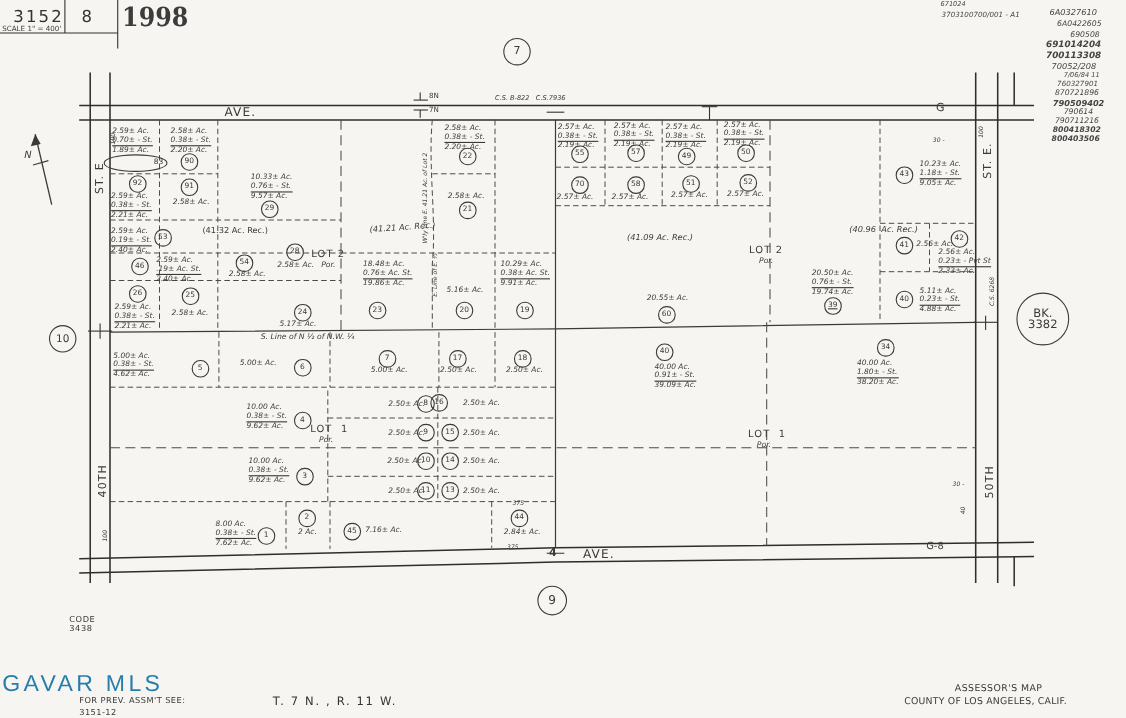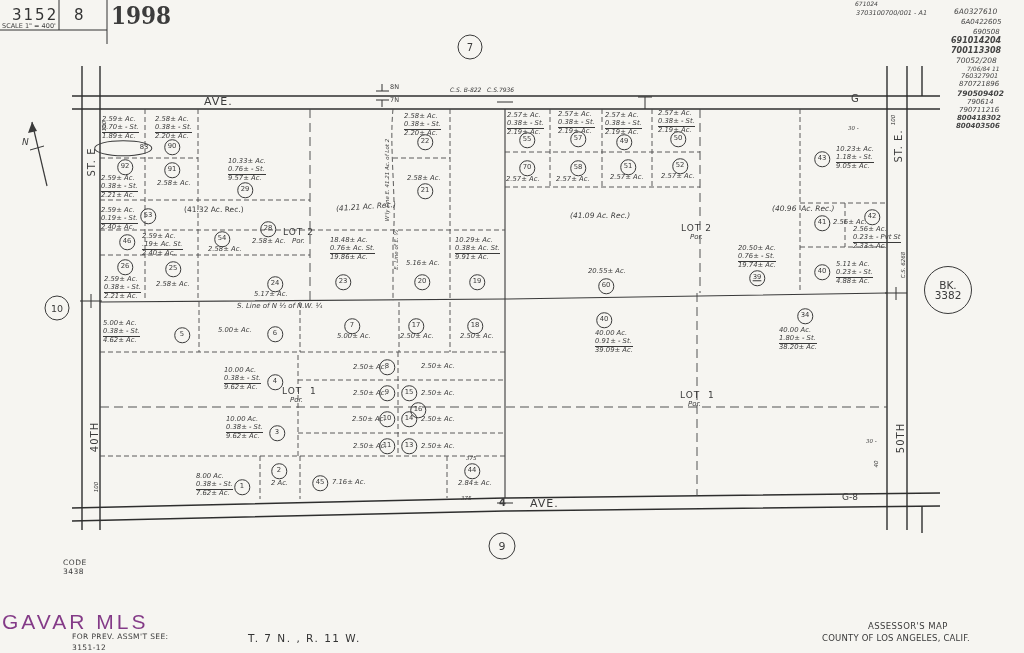--- a/index.html
+++ b/index.html
@@ -15,21 +15,21 @@
   .pblk div{line-height:1.15;}
   .pblk .u{border-bottom:1px solid #3a3a3a;padding-bottom:.5px;}
   
   #book-no{position:absolute;left:12px;top:6px;font-size:15px;letter-spacing:2px;color:#333;}
   #page-no{position:absolute;left:74px;top:6px;font-size:15px;color:#333;}
   #year-stamp{position:absolute;left:111px;top:1px;font-size:24px;font-weight:700;
               font-family:"DejaVu Serif",serif;color:#3c3c3c;transform:scaleX(.9);transform-origin:left top;}
   #scale-note{position:absolute;left:2px;top:22px;font-size:6.5px;color:#3f3f3f;white-space:pre;}
   #wm-top{position:absolute;left:2px;top:17px;font-size:16.5px;color:#8e8e8e;opacity:.8;
           font-family:"Liberation Sans",sans-serif;white-space:pre;}
-  #wm-gavar{position:absolute;left:2px;top:610px;font-size:21px;color:#701a75;opacity:.85;
+  #wm-gavar{position:absolute;left:2px;top:610px;font-size:21px;color:#0369a1;opacity:.85;
             letter-spacing:3px;font-family:"Liberation Sans",sans-serif;}
   #code-label{position:absolute;left:63px;top:558px;font-size:7.5px;letter-spacing:.5px;}
   #code-value{position:absolute;left:63px;top:567px;font-size:7.5px;letter-spacing:.5px;}
   #prev-assmt{position:absolute;left:72px;top:632px;font-size:7.5px;letter-spacing:.4px;}
   #prev-ref{position:absolute;left:72px;top:643px;font-size:7.5px;letter-spacing:.4px;}
   #township{position:absolute;left:248px;top:632px;font-size:10.5px;letter-spacing:1.5px;color:#333;}
   #map-title{position:absolute;left:868px;top:621px;font-size:8.5px;letter-spacing:.4px;}
   #county-line{position:absolute;left:822px;top:633px;font-size:8.5px;letter-spacing:.2px;}
 </style>
 </head>
@@ -256,21 +256,21 @@
       <div class="circ" style="left: 475px; top: 326px; width: 13.5px; height: 13.5px; font-size: 6.8px;">18</div>
       <div class="pblk" style="left: 460px; top: 333px; font-size: 6.8px;"><div>2.50± Ac.</div></div>
       <div class="circ" style="left: 604px; top: 320px; width: 13.5px; height: 13.5px; font-size: 6.8px;">40</div>
       <div class="pblk" style="left: 595px; top: 330px; font-size: 6.8px;"><div>40.00 Ac.</div><div class="u">0.91± - St.</div><div>39.09± Ac.</div></div>
       <div class="circ" style="left: 805px; top: 316px; width: 13.5px; height: 13.5px; font-size: 6.8px;">34</div>
       <div class="pblk" style="left: 779px; top: 327px; font-size: 6.8px;"><div>40.00 Ac.</div><div class="u">1.80± - St.</div><div>38.20± Ac.</div></div>
       <div class="circ" style="left: 275px; top: 382px; width: 13.5px; height: 13.5px; font-size: 6.8px;">4</div>
       <div class="pblk" style="left: 224px; top: 367px; font-size: 6.8px;"><div>10.00 Ac.</div><div class="u">0.38± - St.</div><div>9.62± Ac.</div></div>
       <div class="circ" style="left: 387px; top: 367px; width: 13.5px; height: 13.5px; font-size: 6.8px;">8</div>
       <div class="pblk" style="left: 353px; top: 364px; font-size: 6.8px;"><div>2.50± Ac.</div></div>
-      <div class="circ" style="left: 418px; top: 366px; width: 13.5px; height: 13.5px; font-size: 6.8px; margin-top: 44px;">16</div>
+      <div class="circ" style="left: 399px; top: 366px; width: 13.5px; height: 13.5px; font-size: 6.8px;">16</div>
       <div class="pblk" style="left: 421px; top: 363px; font-size: 6.8px;"><div>2.50± Ac.</div></div>
       <div class="circ" style="left: 387px; top: 393px; width: 13.5px; height: 13.5px; font-size: 6.8px;">9</div>
       <div class="pblk" style="left: 353px; top: 390px; font-size: 6.8px;"><div>2.50± Ac.</div></div>
       <div class="circ" style="left: 409px; top: 393px; width: 13.5px; height: 13.5px; font-size: 6.8px;">15</div>
       <div class="pblk" style="left: 421px; top: 390px; font-size: 6.8px;"><div>2.50± Ac.</div></div>
       <div class="circ" style="left: 387px; top: 419px; width: 13.5px; height: 13.5px; font-size: 6.8px;">10</div>
       <div class="pblk" style="left: 352px; top: 416px; font-size: 6.8px;"><div>2.50± Ac.</div></div>
       <div class="circ" style="left: 409px; top: 419px; width: 13.5px; height: 13.5px; font-size: 6.8px;">14</div>
       <div class="pblk" style="left: 421px; top: 416px; font-size: 6.8px;"><div>2.50± Ac.</div></div>
       <div class="circ" style="left: 277px; top: 433px; width: 13.5px; height: 13.5px; font-size: 6.8px;">3</div>

